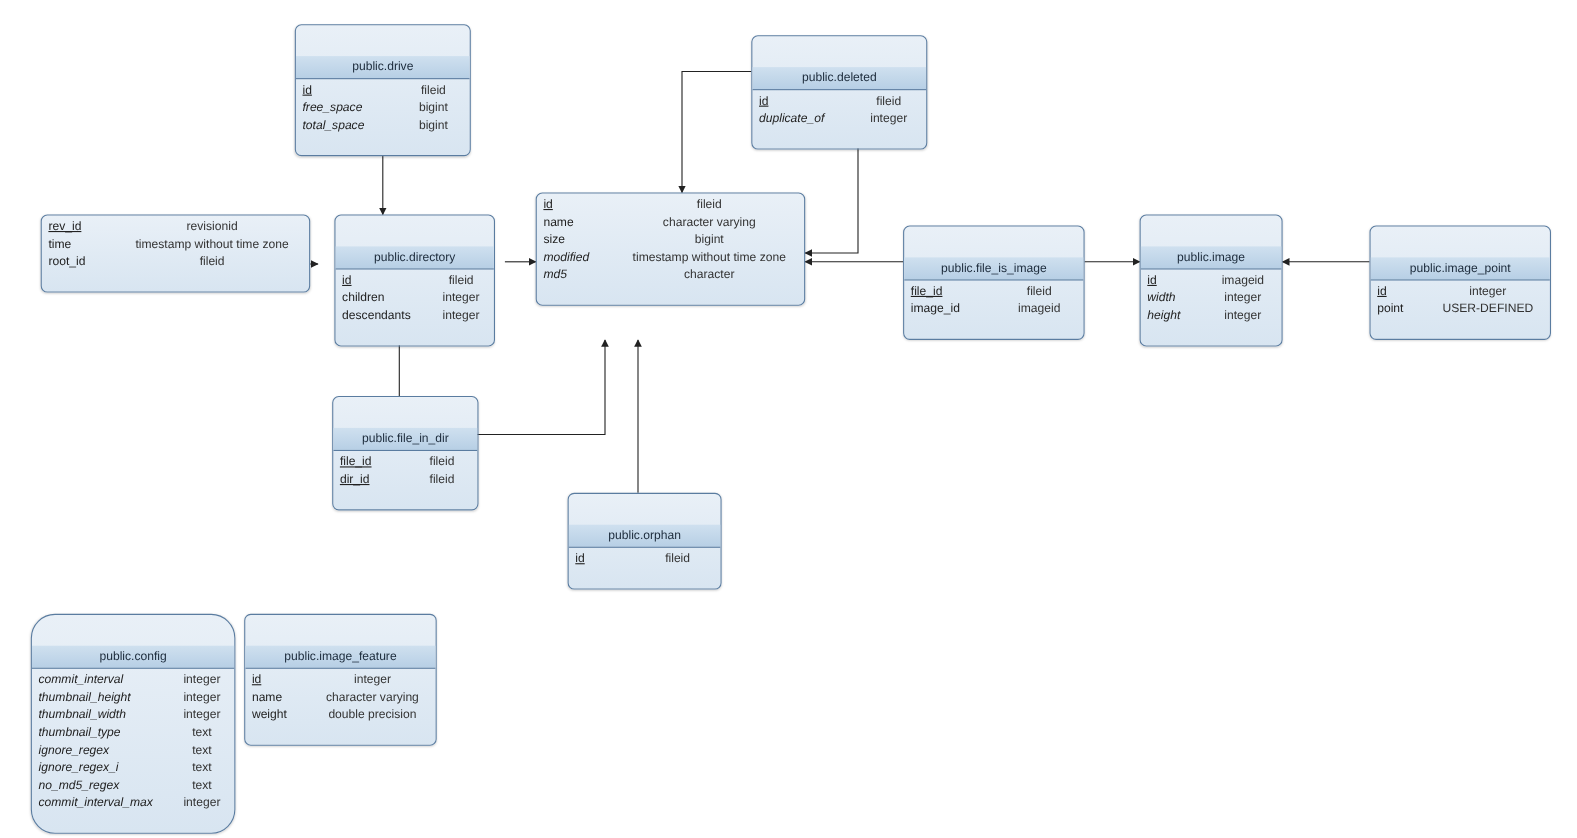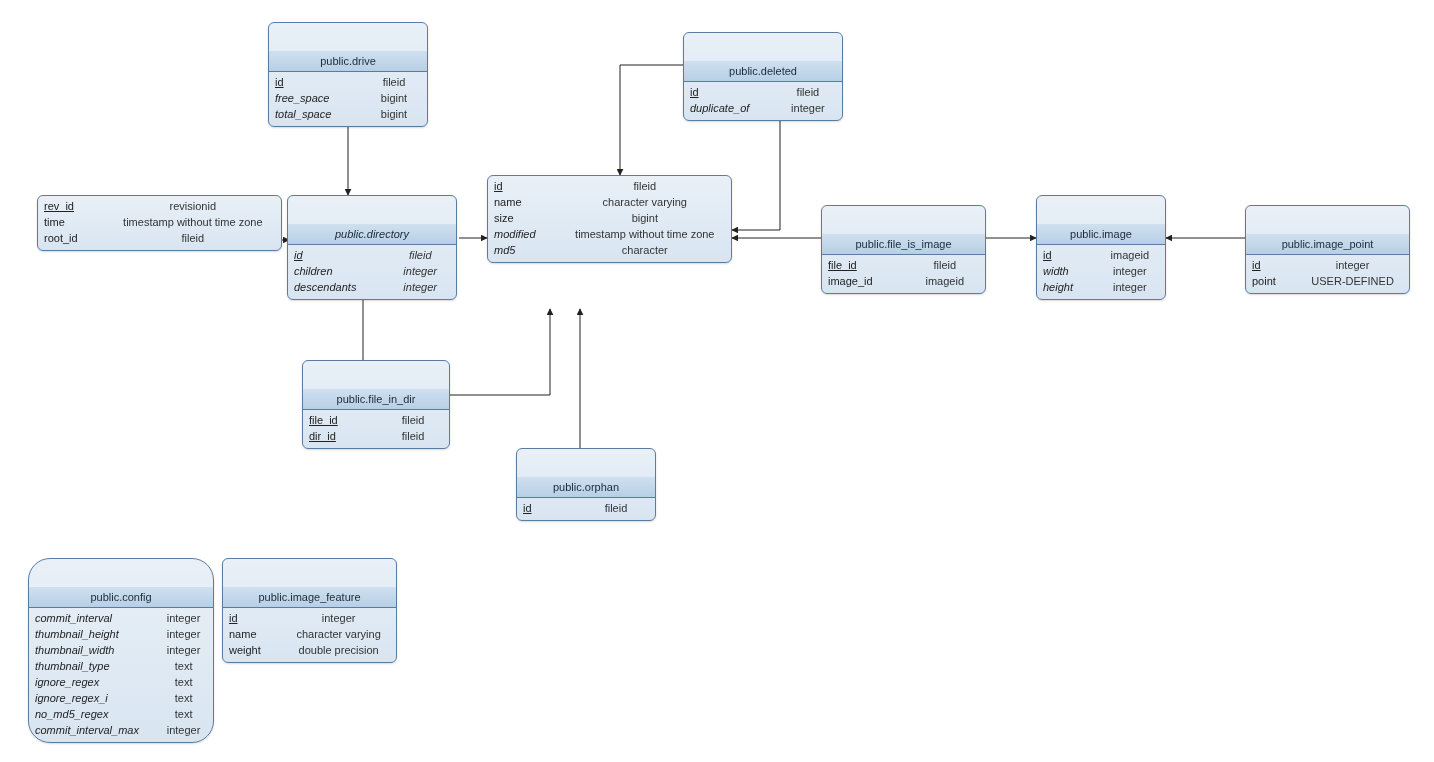--- a/index.html
+++ b/index.html
@@ -36,21 +36,21 @@
   .table .title {
     background: linear-gradient(#cfe0ef, #b7cfe5);
     border-bottom: 1px solid #5a7ca0;
     text-align: center;
     padding: 4px 6px;
     font-size: 11px;
     color: #1b2a3a;
     margin-top: 28px;
   }
   .table .body {
-    padding: 4px 6px 6px 6px;
+    padding: 4px 6px 21px 6px;
     display: grid;
     row-gap: 4px;
     column-gap: 8px;
   }
   .col-name { white-space: nowrap; }
   .col-type { white-space: nowrap; color: #333; text-align: center; }
   .pk { text-decoration: underline; }
   .italic { font-style: italic; }
 </style>
 </head>
@@ -102,21 +102,21 @@
       <div class="table" style="left: 37px; top: 195px; width: 245px;">
         <div class="body" style="grid-template-columns: auto auto;">
           <div class="col-name pk">rev_id</div>
           <div class="col-type">revisionid</div>
           <div class="col-name">time</div>
           <div class="col-type">timestamp without time zone</div>
           <div class="col-name">root_id</div>
           <div class="col-type">fileid</div>
         </div>
       </div>
-      <div class="table" style="left: 287px; top: 195px; width: 170px; font-style: italic;">
+      <div class="table" style="left: 304px; top: 195px; width: 146px;">
         <div class="title">public.directory</div>
         <div class="body" style="grid-template-columns: auto auto;">
           <div class="col-name pk">id</div>
           <div class="col-type">fileid</div>
           <div class="col-name">children</div>
           <div class="col-type">integer</div>
           <div class="col-name">descendants</div>
           <div class="col-type">integer</div>
         </div>
       </div>
@@ -156,21 +156,21 @@
       </div>
       <div class="table" style="left: 1245px; top: 205px; width: 165px;">
         <div class="title">public.image_point</div>
         <div class="body" style="grid-template-columns: auto auto;">
           <div class="col-name pk">id</div>
           <div class="col-type">integer</div>
           <div class="col-name">point</div>
           <div class="col-type">USER-DEFINED</div>
         </div>
       </div>
-      <div class="table" style="left: 302px; top: 360px; width: 148px;">
+      <div class="table" style="left: 302px; top: 360px; width: 133px;">
         <div class="title">public.file_in_dir</div>
         <div class="body" style="grid-template-columns: auto auto;">
           <div class="col-name pk">file_id</div>
           <div class="col-type">fileid</div>
           <div class="col-name pk">dir_id</div>
           <div class="col-type">fileid</div>
         </div>
       </div>
       <div class="table" style="left: 516px; top: 448px; width: 140px;">
         <div class="title">public.orphan</div>

